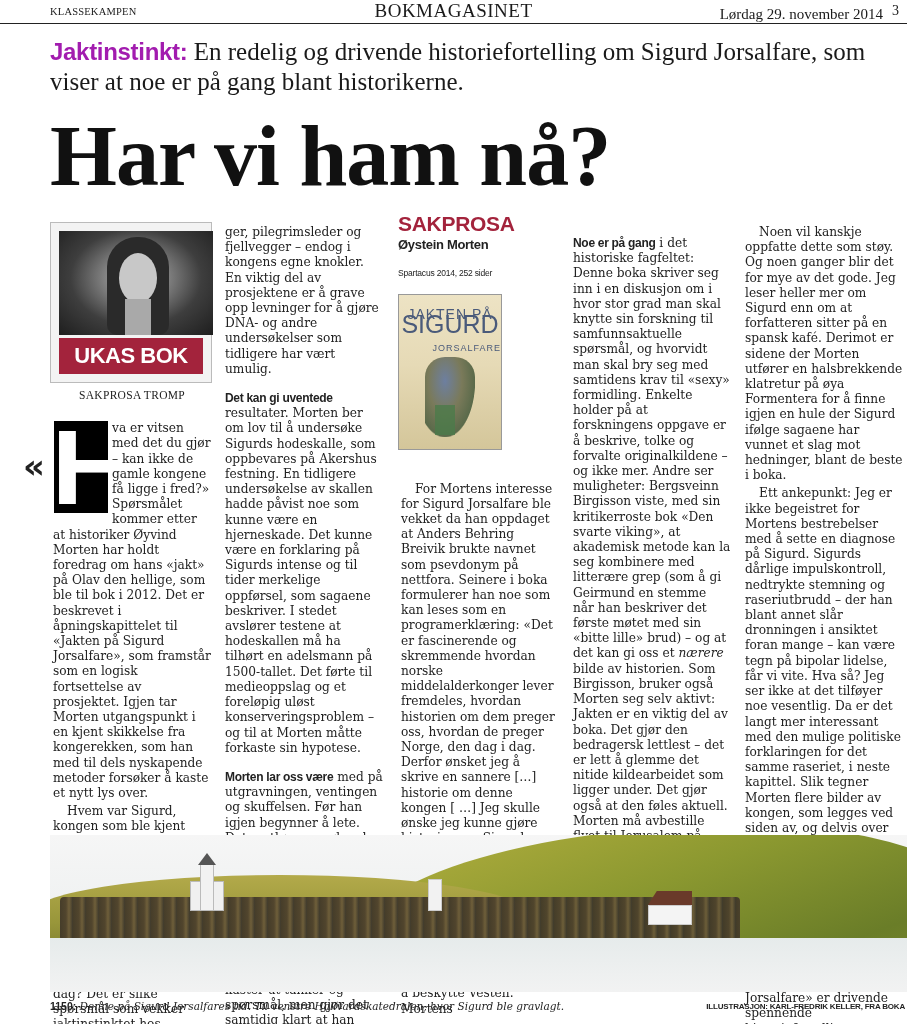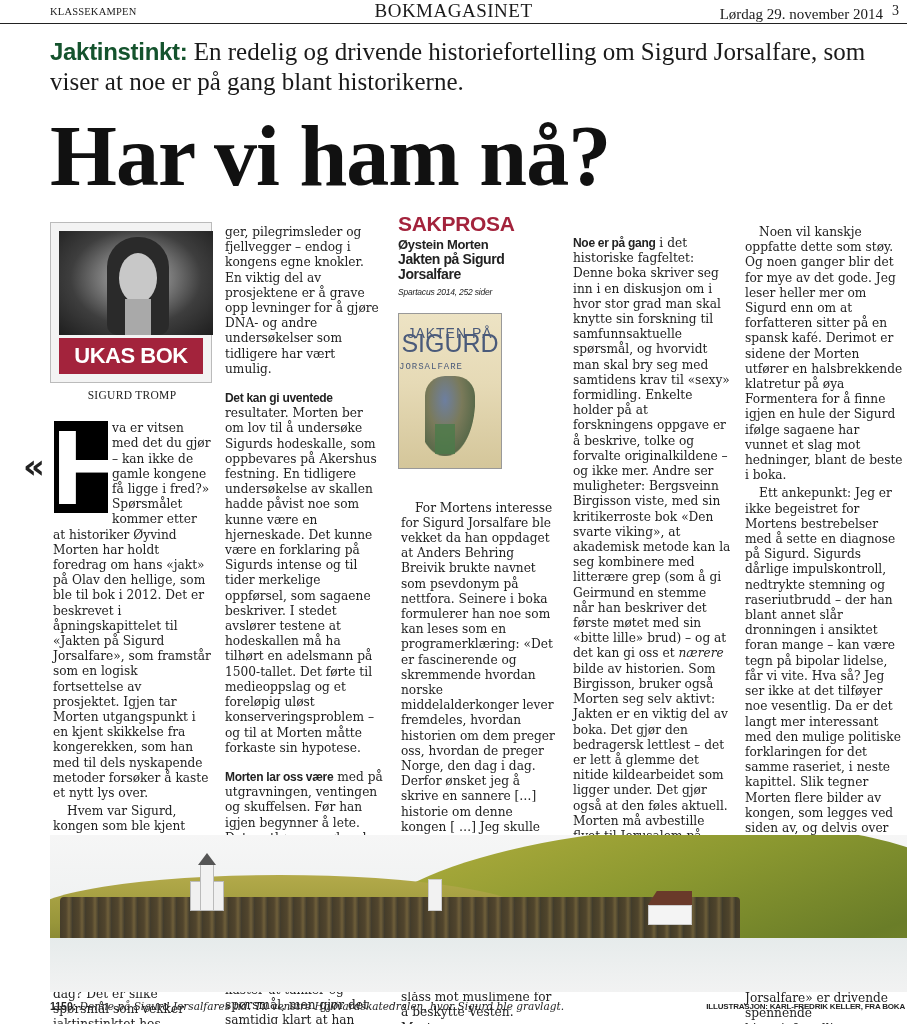--- a/index.html
+++ b/index.html
@@ -6,21 +6,21 @@
   html, body { width: 907px; height: 1024px; background: #ffffff; overflow: hidden; }
   body { position: relative; font-family: "Liberation Serif", "DejaVu Serif", serif; color: #1a1a1a; }
 
   .masthead { position: absolute; top: 0; left: 0; width: 907px; height: 24px; border-bottom: 1px solid #222; text-decoration: underline; }
   .mh-left { position: absolute; left: 50px; top: 6px; font-size: 10.5px; letter-spacing: 0.2px; font-family: "Liberation Serif", serif; }
   .mh-center { position: absolute; left: 0; width: 907px; text-align: center; top: 0px; font-size: 19px; letter-spacing: 0.5px; }
   .mh-date { position: absolute; right: 24px; top: 6px; font-size: 15px; }
   .mh-page { position: absolute; right: 8px; top: 3px; font-size: 14px; }
 
   .kicker { position: absolute; left: 50px; top: 37px; width: 850px; font-size: 25px; line-height: 30px; font-family: "Liberation Serif", serif; }
-  .kicker-label { color: #14532d; font-family: "Liberation Sans", sans-serif; font-weight: bold; font-size: 24px; letter-spacing: -0.3px; }
+  .kicker-label { color: #a21caf; font-family: "Liberation Sans", sans-serif; font-weight: bold; font-size: 24px; letter-spacing: -0.3px; }
 
   .headline { position: absolute; left: 50px; top: 108px; font-size: 86px; line-height: 96px; letter-spacing: -1px; font-family: "Liberation Serif", serif; color: #111; }
 
   
   .col { position: absolute; top: 222px; width: 164px; font-size: 12.2px; line-height: 15.2px; font-family: "DejaVu Serif", serif; color: #222; }
   .col p { margin: 3px; text-indent: 0; }
   .col p.ind { text-indent: 14px; }
   .col p.sp { margin-top: 14px; }
   .lead { font-family: "Liberation Sans", sans-serif; font-weight: bold; font-size: 12px; letter-spacing: -0.3px; }
 
@@ -41,25 +41,25 @@
 
   .intro { margin-top: 18px; position: relative; }
   .quote-mark { position: absolute; left: -27px; top: 30px; font-size: 34px; font-weight: bold; font-family: "DejaVu Sans", sans-serif; line-height: 30px; }
   .dropcap { float: left; font-family: "Liberation Sans", sans-serif; font-weight: bold; font-size: 106px; line-height: 84px; height: 92px; width: 54px; margin: 0 4px 0 4px; background: #000; color: #fff; text-align: center; overflow: hidden; }
   .dropcap span { display: block; margin-top: 4px; transform: scaleX(1.1); color: #fff; }
 
   
   .sakprosa { font-family: "Liberation Sans", sans-serif; font-weight: bold; color: #a3233c; font-size: 21px; letter-spacing: -0.3px; margin-top: -6px; }
   .book-author { font-family: "Liberation Sans", sans-serif; font-weight: bold; font-size: 13px; margin-top: 6px; letter-spacing: -0.3px; }
   .book-title { font-family: "Liberation Sans", sans-serif; font-weight: bold; font-size: 14px; letter-spacing: -0.4px; line-height: 15px; }
-  .book-pub { font-family: "Liberation Sans", sans-serif; font-size: 8.5px; letter-spacing: -0.2px; margin-top: 3px; font-style: italic; }
+  .book-pub { font-family: "Liberation Sans", sans-serif; font-size: 8.5px; letter-spacing: -0.2px; margin-top: 14px; }
   .book-cover { width: 104px; height: 156px; margin-top: 12px; border: 1px solid #999; background: linear-gradient(180deg, #ede3c4 0%, #e6dab6 45%, #d4c69a 100%); position: relative; overflow: hidden; }
   .cover-t1 { position: absolute; top: 12px; width: 100%; text-align: center; color: #4a5a7a; font-family: "Liberation Sans", sans-serif; font-size: 14px; letter-spacing: 1px; }
   .cover-t2 { position: absolute; top: 22px; width: 100%; text-align: center; color: #4a5a7a; font-family: "Liberation Sans", sans-serif; font-size: 25px; }
-  .cover-t3 { position: absolute; top: 46px; width: 100%; text-align: left; color: #4a5a7a; font-family: Liberation Mono, monospace; font-size: 9px; letter-spacing: 1px; }
+  .cover-t3 { position: absolute; top: 46px; width: 100%; text-align: right; color: #4a5a7a; font-family: Liberation Sans, sans-serif; font-size: 9px; letter-spacing: 1px; }
   .cover-fig { position: absolute; left: 26px; top: 62px; width: 50px; height: 80px; border-radius: 20px 20px 6px 6px; background: radial-gradient(ellipse at 40% 30%, #6d7fa0 0%, #7a7a5a 40%, #5a6a4a 70%, transparent 72%); }
   .cover-fig2 { position: absolute; left: 36px; top: 110px; width: 20px; height: 30px; background: #4b7a4a; opacity: 0.8; }
   .review-body { margin-top: 32px; }
 
   
   .illustration { position: absolute; left: 50px; top: 835px; width: 857px; height: 157px; overflow: hidden; background: linear-gradient(180deg, #f6f6f6 0%, #f0f2f2 40%, #e8ecec 100%); }
   .hill { position: absolute; left: 300px; top: -10px; width: 620px; height: 200px; border-radius: 70% 40% 0 0; background: linear-gradient(160deg, #b8b240 0%, #8b9830 40%, #6a7d28 70%, #86902e 100%); }
   .hill-lo { position: absolute; left: -20px; top: 40px; width: 500px; height: 80px; border-radius: 50% 50% 0 0; background: linear-gradient(180deg, #b3aa4a 0%, #98963a 60%, #7e7d30 100%); }
   .town { position: absolute; left: 10px; top: 62px; width: 680px; height: 44px; background: repeating-linear-gradient(90deg, #3e3528 0px, #4b3e2c 6px, #6b5a3a 9px, #35302a 13px); border-radius: 4px; opacity: 0.92; }
   .water { position: absolute; left: 0; top: 103px; width: 857px; height: 60px; background: linear-gradient(180deg, #e6ebeb 0%, #eef0f0 60%, #f3f3f3 100%); }
@@ -94,42 +94,41 @@
 
 <div class="col col1">
   <div class="author-box">
     <div class="author-photo">
       <div class="hair"></div>
         <div class="face"></div>
         <div class="neck"></div>
     </div>
     <div class="ukas-bok">UKAS BOK</div>
   </div>
-  <div class="author-name">SIGURD TROMP</div>
+  <div class="author-name">SAKPROSA TROMP</div>
 
   <div class="intro">
     <span class="quote-mark">«</span>
     <div class="dropcap">
         <span>H</span>
       </div>
     <p>va er vitsen med det du gjør – kan ikke de gamle kongene få ligge i fred?» Spørsmålet kommer etter at historiker Øyvind Morten har holdt foredrag om hans «jakt» på Olav den hellige, som ble til bok i 2012. Det er beskrevet i åpningskapittelet til «Jakten på Sigurd Jorsalfare», som framstår som en logisk fortsettelse av prosjektet. Igjen tar Morten utgangspunkt i en kjent skikkelse fra kongerekken, som han med til dels nyskapende metoder forsøker å kaste et nytt lys over.</p>
     <p class="ind">Hvem var Sigurd, kongen som ble kjent som «Jorsalfare» – Jerusalemsfareren? Hva opplevde han på reisen til Det hellige land? Hva var motivasjonen hans for å delta i korstog – og kan middelalderens religiøse kriger sees i sammenheng med religiøs fanatisme av i dag? Det er slike spørsmål som vekker jaktinstinktet hos Morten, og som får ham til å lete etter spor i skrevne kilder, bygnin-</p>
   </div>
 </div>
 
 <div class="col col2">
   <p>ger, pilegrimsleder og fjellvegger – endog i kongens egne knokler. En viktig del av prosjektene er å grave opp levninger for å gjøre DNA- og andre undersøkelser som tidligere har vært umulig.</p>
   <p class="sp"><span class="lead">Det kan gi uventede</span><span> resultater. Morten ber om lov til å undersøke Sigurds hodeskalle, som oppbevares på Akershus festning. En tidligere undersøkelse av skallen hadde påvist noe som kunne være en hjerneskade. Det kunne være en forklaring på Sigurds intense og til tider merkelige oppførsel, som sagaene beskriver. I stedet avslører testene at hodeskallen må ha tilhørt en adelsmann på 1500-tallet. Det førte til medieoppslag og et foreløpig uløst konserveringsproblem – og til at Morten måtte forkaste sin hypotese.</span></p>
   <p class="sp"><span class="lead">Morten lar oss være</span><span> med på utgravningen, ventingen og skuffelsen. Før han igjen begynner å lete. Det rastløse og søkende kjennetegner boka, som kombinerer klassisk historiefortelling med grep fra reportasjejournalistikken. Her er vi langt fra historikeren som forteller oss hvordan ting henger sammen. Morten kaster ut tanker og spørsmål, men gjør det samtidig klart at han ikke kan fortelle en annen historie enn det kildene kan gi belegg for. Det er en tilnærming som ikke bare er redelig, men som også gir en inngang til prosjektets kjerne.</span></p>
 </div>
 
 <div class="col col3">
   <div class="sakprosa">SAKPROSA</div>
   <div class="book-author">Øystein Morten</div>
-  <div class="book-title">Jakten på Sigurd Jorsalfare</div>
   <div class="book-pub">Spartacus 2014, 252 sider</div>
   <div class="book-cover">
     <div class="cover-t1">JAKTEN PÅ</div>
     <div class="cover-t2">SIGURD</div>
     <div class="cover-t3">JORSALFARE</div>
     <div class="cover-fig"></div>
     <div class="cover-fig2"></div>
   </div>
   <div class="review-body">
     <p class="ind">For Mortens interesse for Sigurd Jorsalfare ble vekket da han oppdaget at Anders Behring Breivik brukte navnet som psevdonym på nettfora. Seinere i boka formulerer han noe som kan leses som en programerklæring: «Det er fascinerende og skremmende hvordan norske middelalderkonger lever fremdeles, hvordan historien om dem preger oss, hvordan de preger Norge, den dag i dag. Derfor ønsket jeg å skrive en sannere […] historie om denne kongen [ …] Jeg skulle ønske jeg kunne gjøre historien om Sigurd ubrukelig for folk som Breivik.</p>

